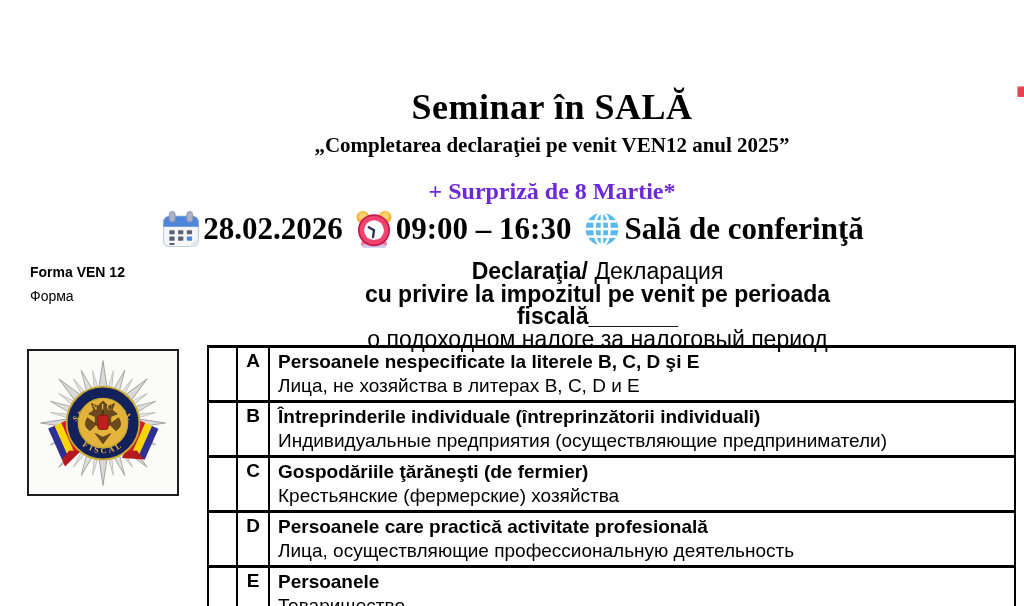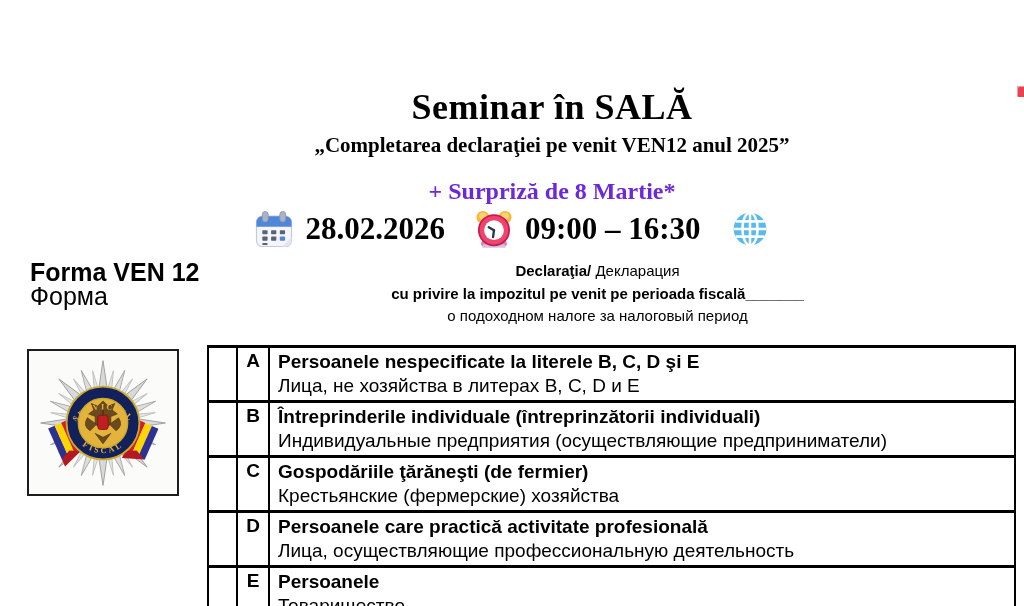--- a/index.html
+++ b/index.html
@@ -6,33 +6,33 @@
   .page{
     position:relative;width:1024px;height:606px;background:#ffffff;overflow:hidden;
     font-family:"Liberation Serif", serif;color:#000;
   }
   .center-line{position:absolute;left:0;width:1024px;text-align:center;white-space:nowrap;padding-left:40px;}
   .title{top:86px;font-size:36px;font-weight:bold;letter-spacing:.5px;}
   .subtitle{top:133px;font-size:21px;font-weight:bold;}
   .highlight{top:178px;font-size:24px;font-weight:bold;color:#6d28d9;}
   .schedule{
     position:absolute;top:205px;left:0;width:1024px;height:48px;
-    display:flex;align-items:center;justify-content:center;gap:10px;
+    display:flex;align-items:center;justify-content:center;gap:1px;
     font-size:31px;font-weight:bold;white-space:nowrap;
   }
   .schedule .emoji{width:42px;height:42px;flex:0 0 auto;}
   .schedule .gap{width:8px;}
   .form-left{
     position:absolute;left:30px;top:260px;
-    font-family:"Liberation Sans", sans-serif;font-size:25px;line-height:24px;
+    font-family:"Liberation Sans", sans-serif;font-size:14px;line-height:24px;
   }
   .form-left .b{font-weight:bold;}
   .decl{
     position:absolute;left:335px;top:260px;width:525px;text-align:center;
-    font-family:"Liberation Sans", sans-serif;font-size:15px;line-height:22.5px;
+    font-family:"Liberation Sans", sans-serif;font-size:23px;line-height:22.5px;
   }
   .decl .b{font-weight:bold;}
   .logo-box{
     position:absolute;left:27px;top:349px;width:148px;height:143px;
     border:2px solid #1c1c1c;background:#fbfbf9;
     display:flex;align-items:center;justify-content:center;
   }
   .cat-table{
     position:absolute;left:207px;top:345px;width:809px;border-collapse:collapse;
     font-family:"Liberation Sans", sans-serif;font-size:19px;
@@ -98,20 +98,21 @@
     <svg class="emoji" viewBox="0 0 36 36">
       <circle cx="18" cy="18" r="14" fill="#57b9ec"></circle>
       <g stroke="#ffffff" stroke-width="2.2" fill="none">
         <line x1="18" y1="4" x2="18" y2="32"></line>
         <ellipse cx="18" cy="18" rx="6.5" ry="14"></ellipse>
         <line x1="5.6" y1="11.5" x2="30.4" y2="11.5"></line>
         <line x1="4" y1="18" x2="32" y2="18"></line>
         <line x1="5.6" y1="24.5" x2="30.4" y2="24.5"></line>
       </g>
     </svg>
+    <span>Sală de conferinţă</span>
   </div>
 
   <div class="form-left">
     <div class="b">Forma VEN 12</div>
     <div>Форма</div>
   </div>
 
   <div class="decl">
     <div><span class="b">Declaraţia/</span><span> Декларация</span></div>
     <div class="b">cu privire la impozitul pe venit pe perioada fiscală_______</div>

